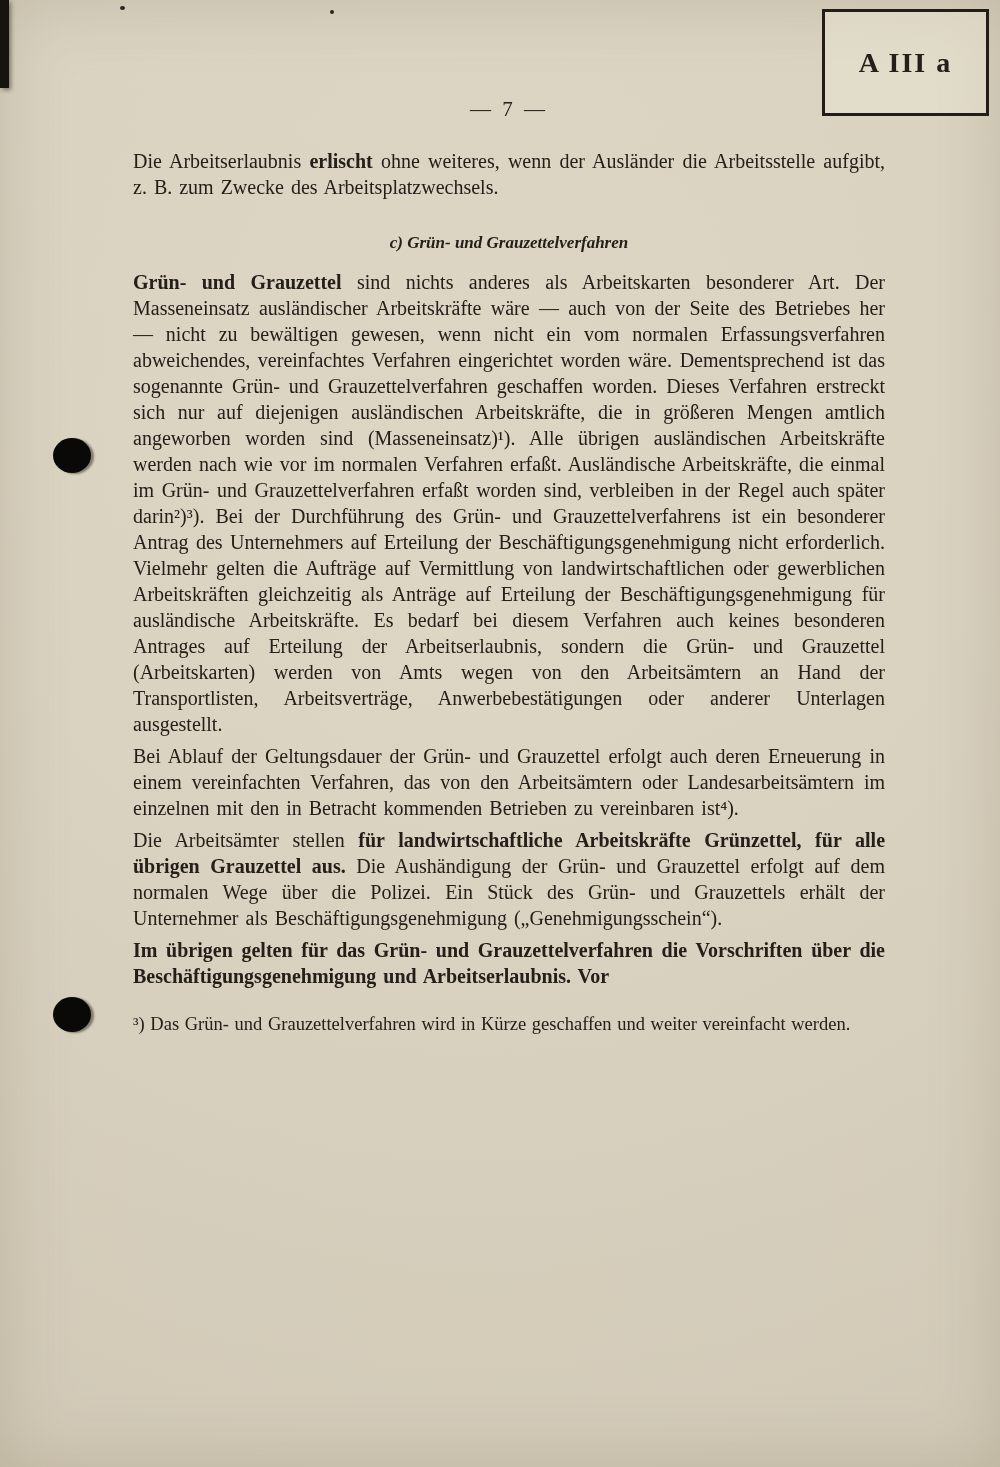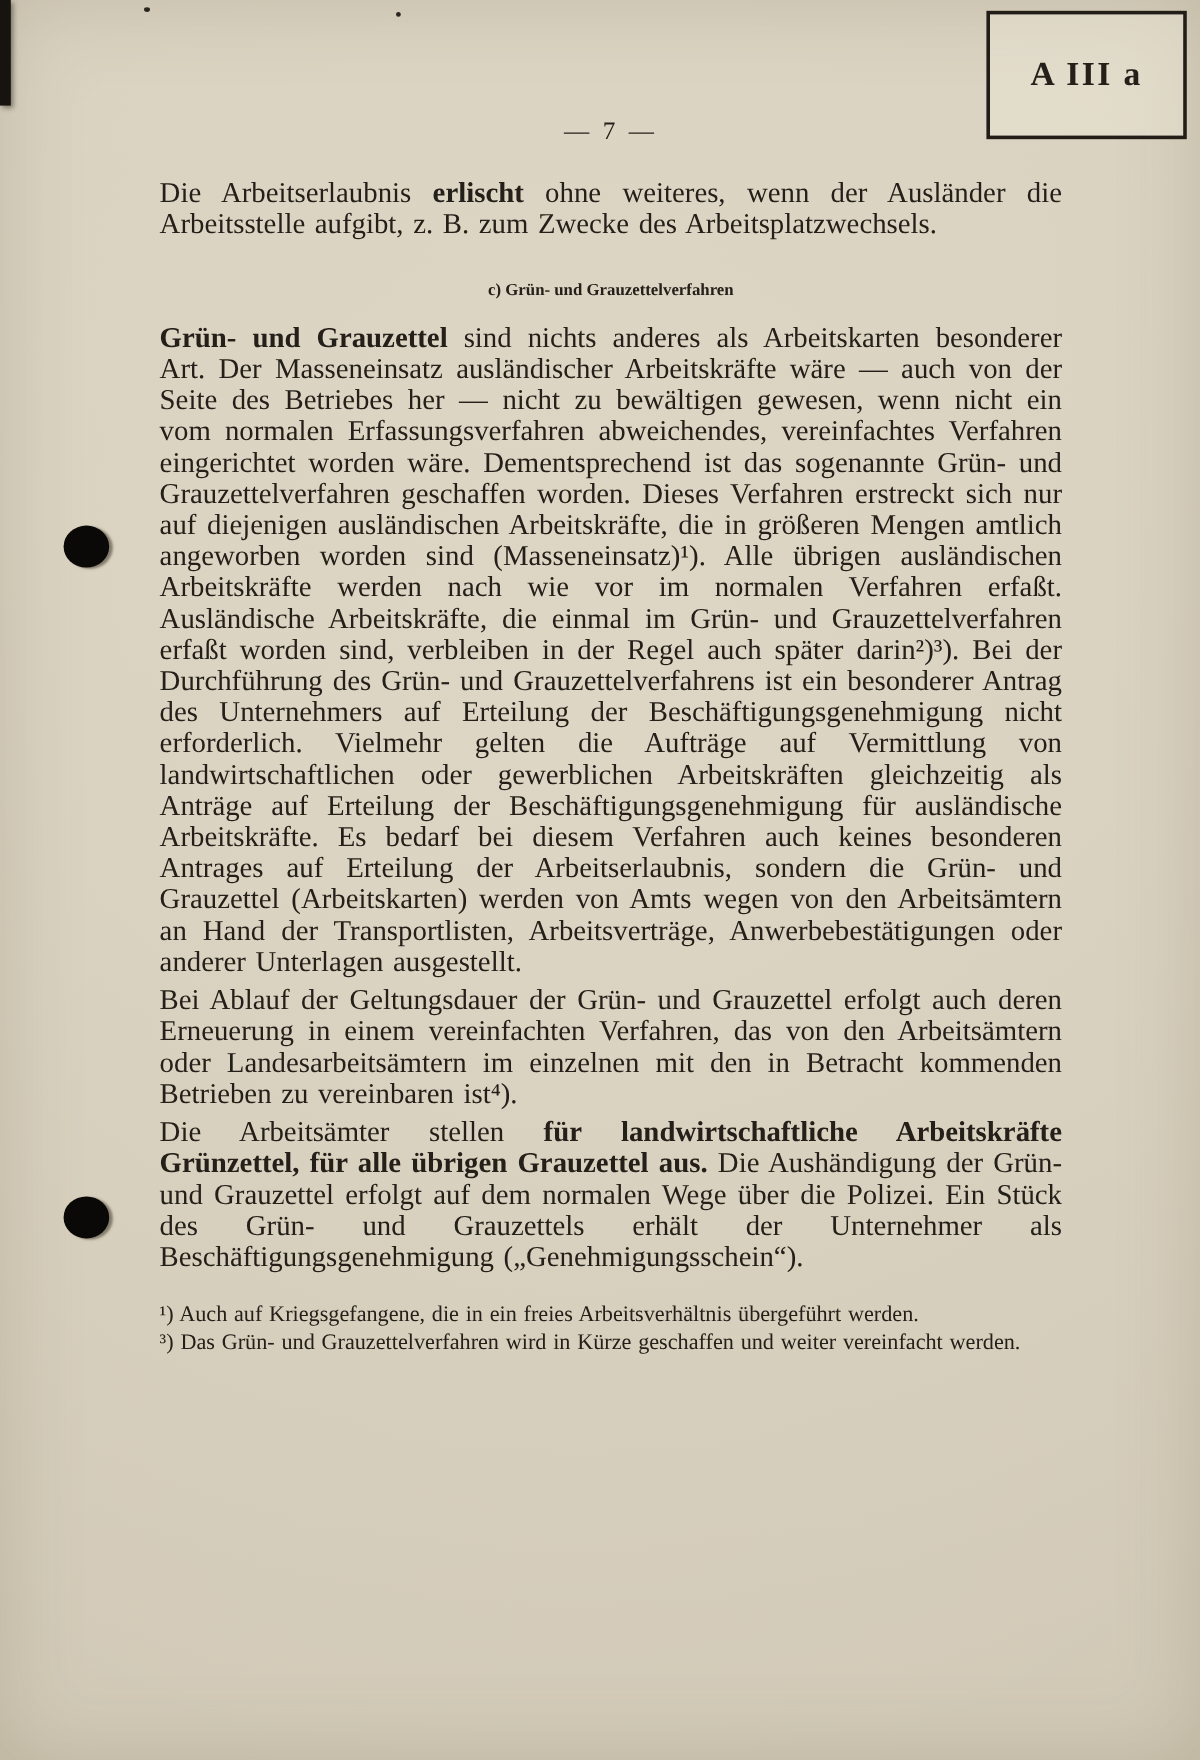--- a/index.html
+++ b/index.html
@@ -76,33 +76,34 @@
   .hole-bottom { left: 53px; top: 997px; }
 
   .content {
     position: absolute;
     top: 148px;
     left: 133px;
     width: 752px;
   }
 
   .body-para {
-    font-size: 24px;
+    font-size: 20px;
     line-height: 26px;
     word-spacing: 2px;
     text-align: justify;
     margin-bottom: 6px;
   }
 
   .section-heading {
-    font-size: 14px;
+    font-size: 17px;
     line-height: 26px;
     font-weight: bold;
     text-align: center;
     margin: 30px 0 13px 0;
+    font-style: italic;
   }
 
   .footnotes {
     margin-top: 24px;
   }
 
   .footnote {
     font-size: 18.5px;
     line-height: 23px;
     word-spacing: 1px;
@@ -134,20 +135,20 @@
     <p class="body-para"><span>Die Arbeitserlaubnis </span><span class="run-bold">erlischt</span><span> ohne weiteres, wenn der Ausländer die Arbeitsstelle aufgibt, z. B. zum Zwecke des Arbeitsplatzwechsels.</span></p>
 
     <h2 class="section-heading">c) Grün- und Grauzettelverfahren</h2>
 
     <p class="body-para"><span class="run-bold">Grün- und Grauzettel</span><span> sind nichts anderes als Arbeitskarten besonderer Art. Der Masseneinsatz ausländischer Arbeitskräfte wäre — auch von der Seite des Betriebes her — nicht zu bewältigen gewesen, wenn nicht ein vom normalen Erfassungsverfahren abweichendes, vereinfachtes Verfahren eingerichtet worden wäre. Dementsprechend ist das sogenannte Grün- und Grauzettelverfahren geschaffen worden. Dieses Verfahren erstreckt sich nur auf diejenigen ausländischen Arbeitskräfte, die in größeren Mengen amtlich angeworben worden sind (Masseneinsatz)¹). Alle übrigen ausländischen Arbeitskräfte werden nach wie vor im normalen Verfahren erfaßt. Ausländische Arbeitskräfte, die einmal im Grün- und Grauzettelverfahren erfaßt worden sind, verbleiben in der Regel auch später darin²)³). Bei der Durchführung des Grün- und Grauzettelverfahrens ist ein besonderer Antrag des Unternehmers auf Erteilung der Beschäftigungsgenehmigung nicht erforderlich. Vielmehr gelten die Aufträge auf Vermittlung von landwirtschaftlichen oder gewerblichen Arbeitskräften gleichzeitig als Anträge auf Erteilung der Beschäftigungsgenehmigung für ausländische Arbeitskräfte. Es bedarf bei diesem Verfahren auch keines besonderen Antrages auf Erteilung der Arbeitserlaubnis, sondern die Grün- und Grauzettel (Arbeitskarten) werden von Amts wegen von den Arbeitsämtern an Hand der Transportlisten, Arbeitsverträge, Anwerbebestätigungen oder anderer Unterlagen ausgestellt.</span></p>
 
     <p class="body-para"><span>Bei Ablauf der Geltungsdauer der Grün- und Grauzettel erfolgt auch deren Erneuerung in einem vereinfachten Verfahren, das von den Arbeitsämtern oder Landesarbeitsämtern im einzelnen mit den in Betracht kommenden Betrieben zu vereinbaren ist⁴).</span></p>
 
     <p class="body-para"><span>Die Arbeitsämter stellen </span><span class="run-bold">für landwirtschaftliche Arbeitskräfte Grünzettel, für alle übrigen Grauzettel aus.</span><span> Die Aushändigung der Grün- und Grauzettel erfolgt auf dem normalen Wege über die Polizei. Ein Stück des Grün- und Grauzettels erhält der Unternehmer als Beschäftigungsgenehmigung („Genehmigungsschein“).</span></p>
 
+    <p class="body-para"><span class="run-bold">Im übrigen gelten für das Grün- und Grauzettelverfahren die Vorschriften über die Beschäftigungsgenehmigung und Arbeitserlaubnis. Vor</span></p>
 
     <div class="footnotes">
-      <p class="footnote">¹) Auch auf Kriegsgefangene, die in ein freies Arbeitsverhältnis übergeführt werden.</p>
       <p class="footnote">³) Das Grün- und Grauzettelverfahren wird in Kürze geschaffen und weiter vereinfacht werden.</p>
     </div>
 
   </div>
 </div>
 
 </body></html>

